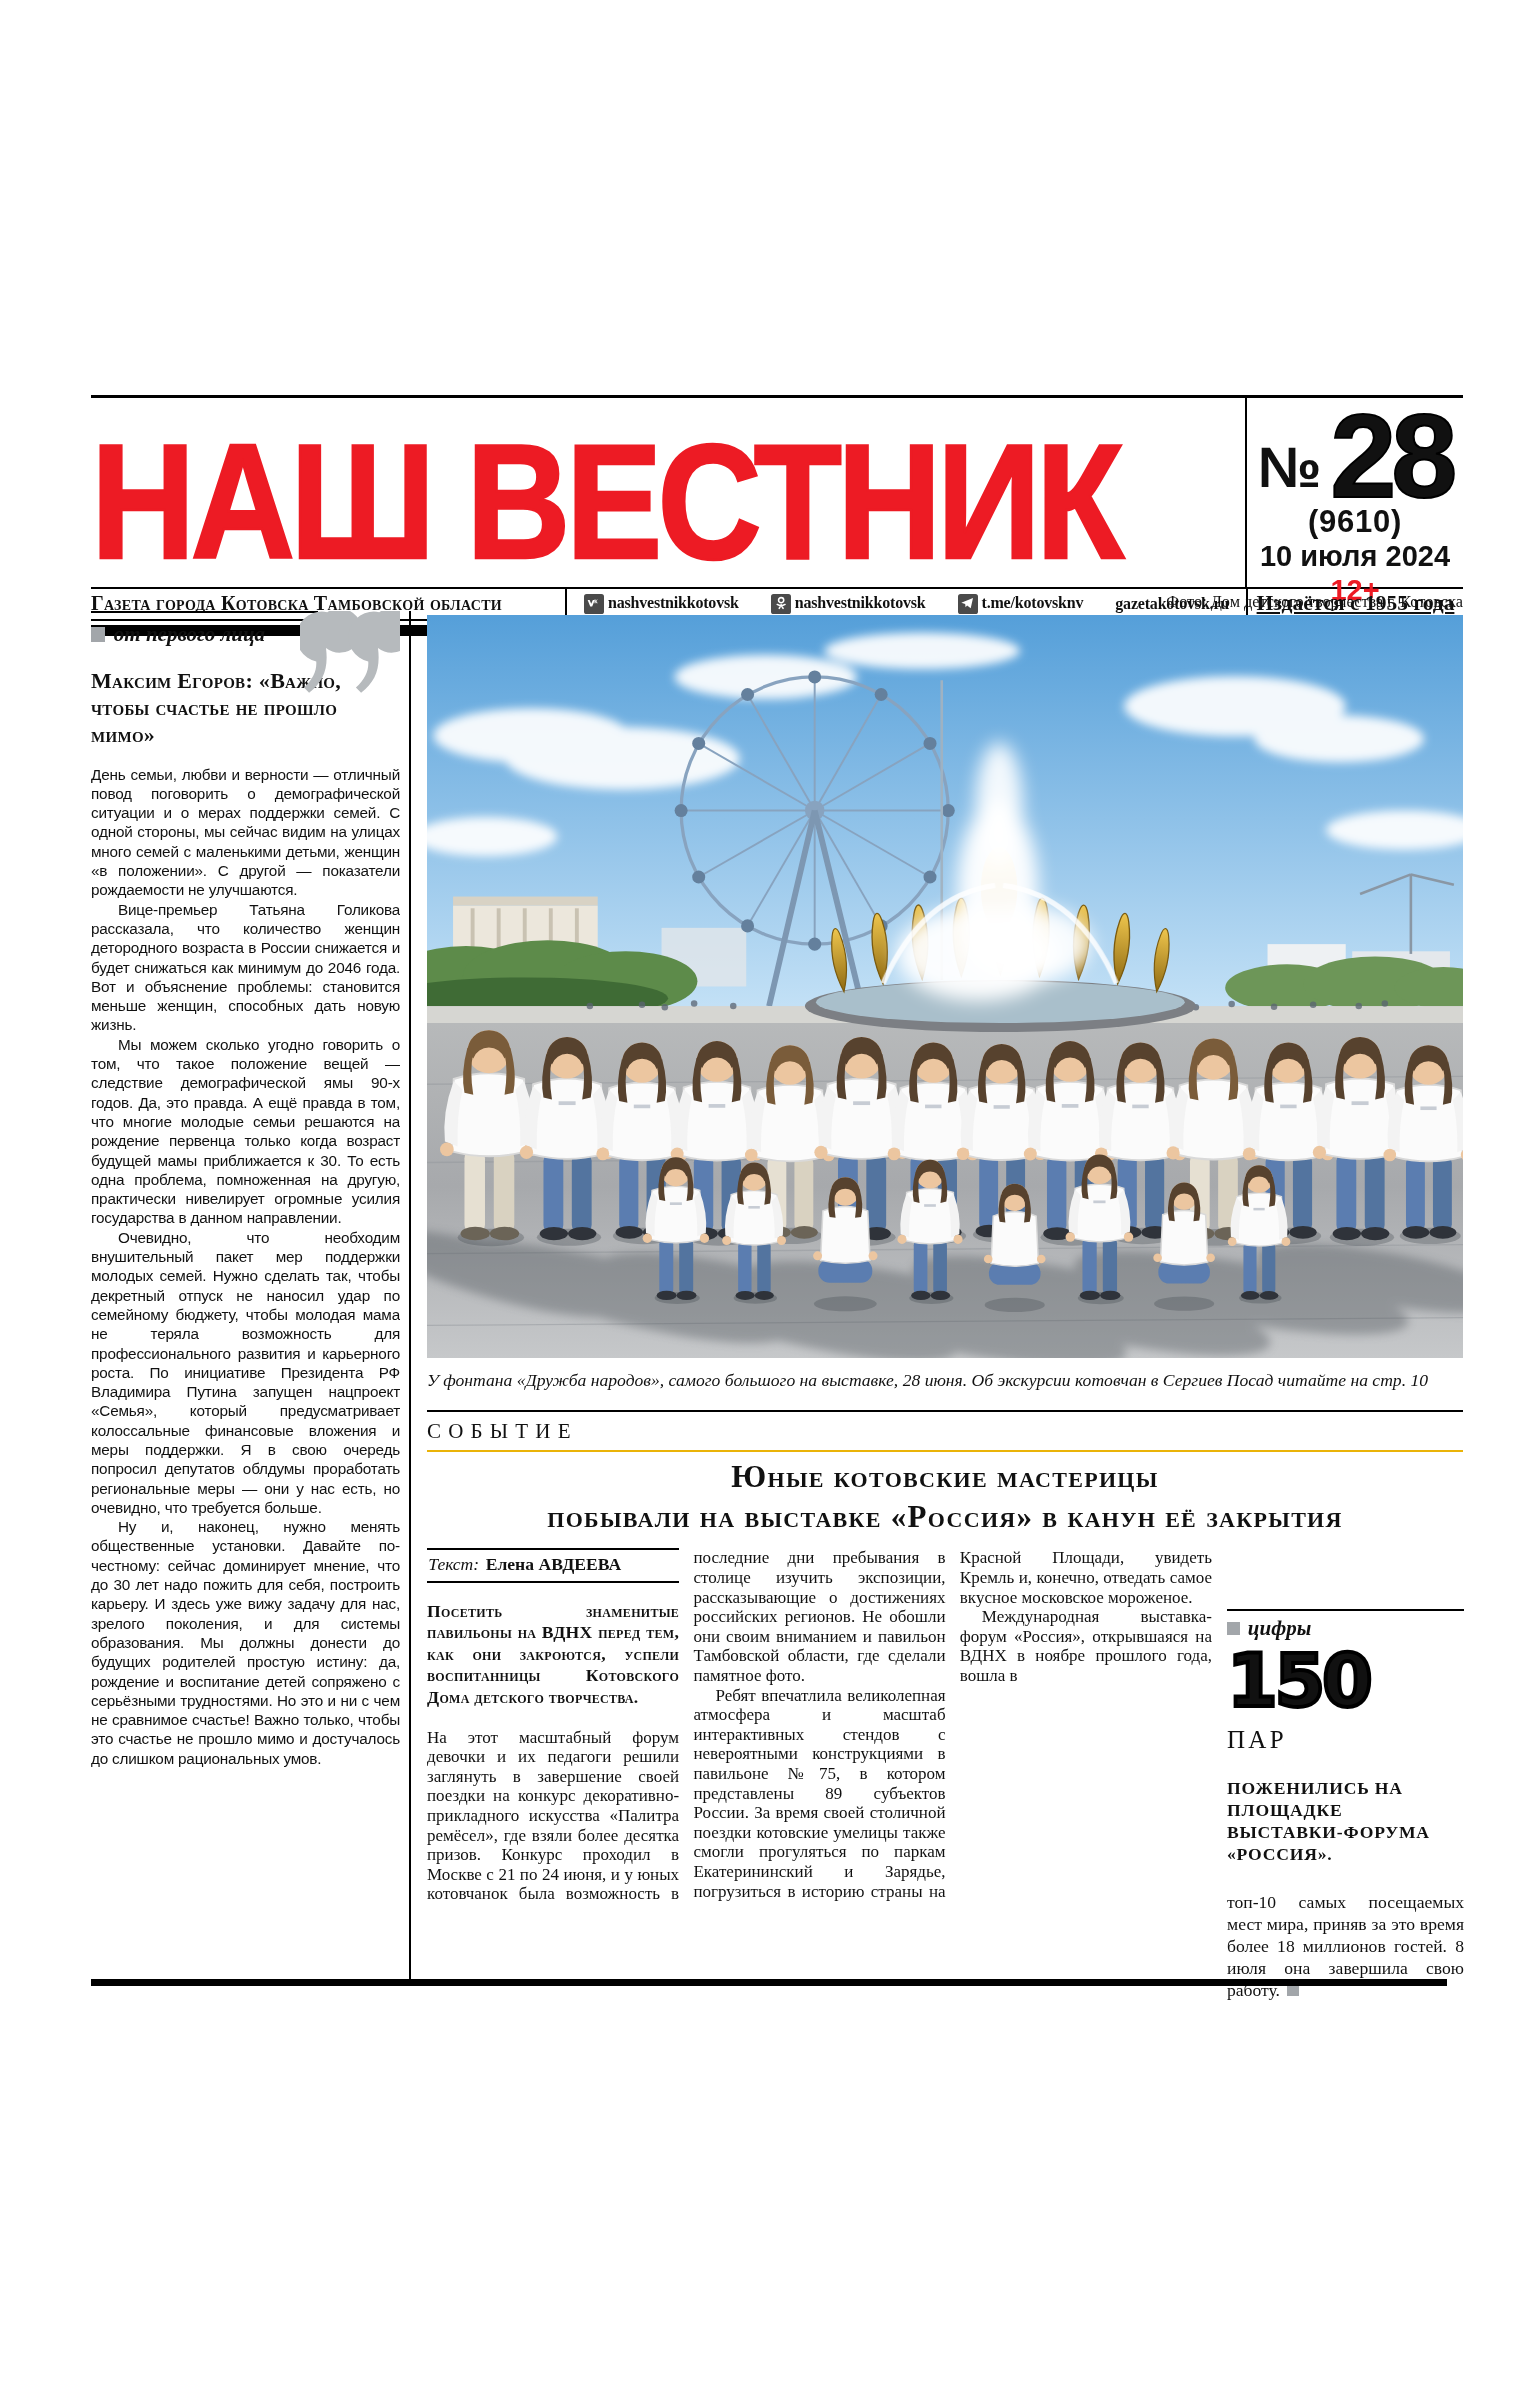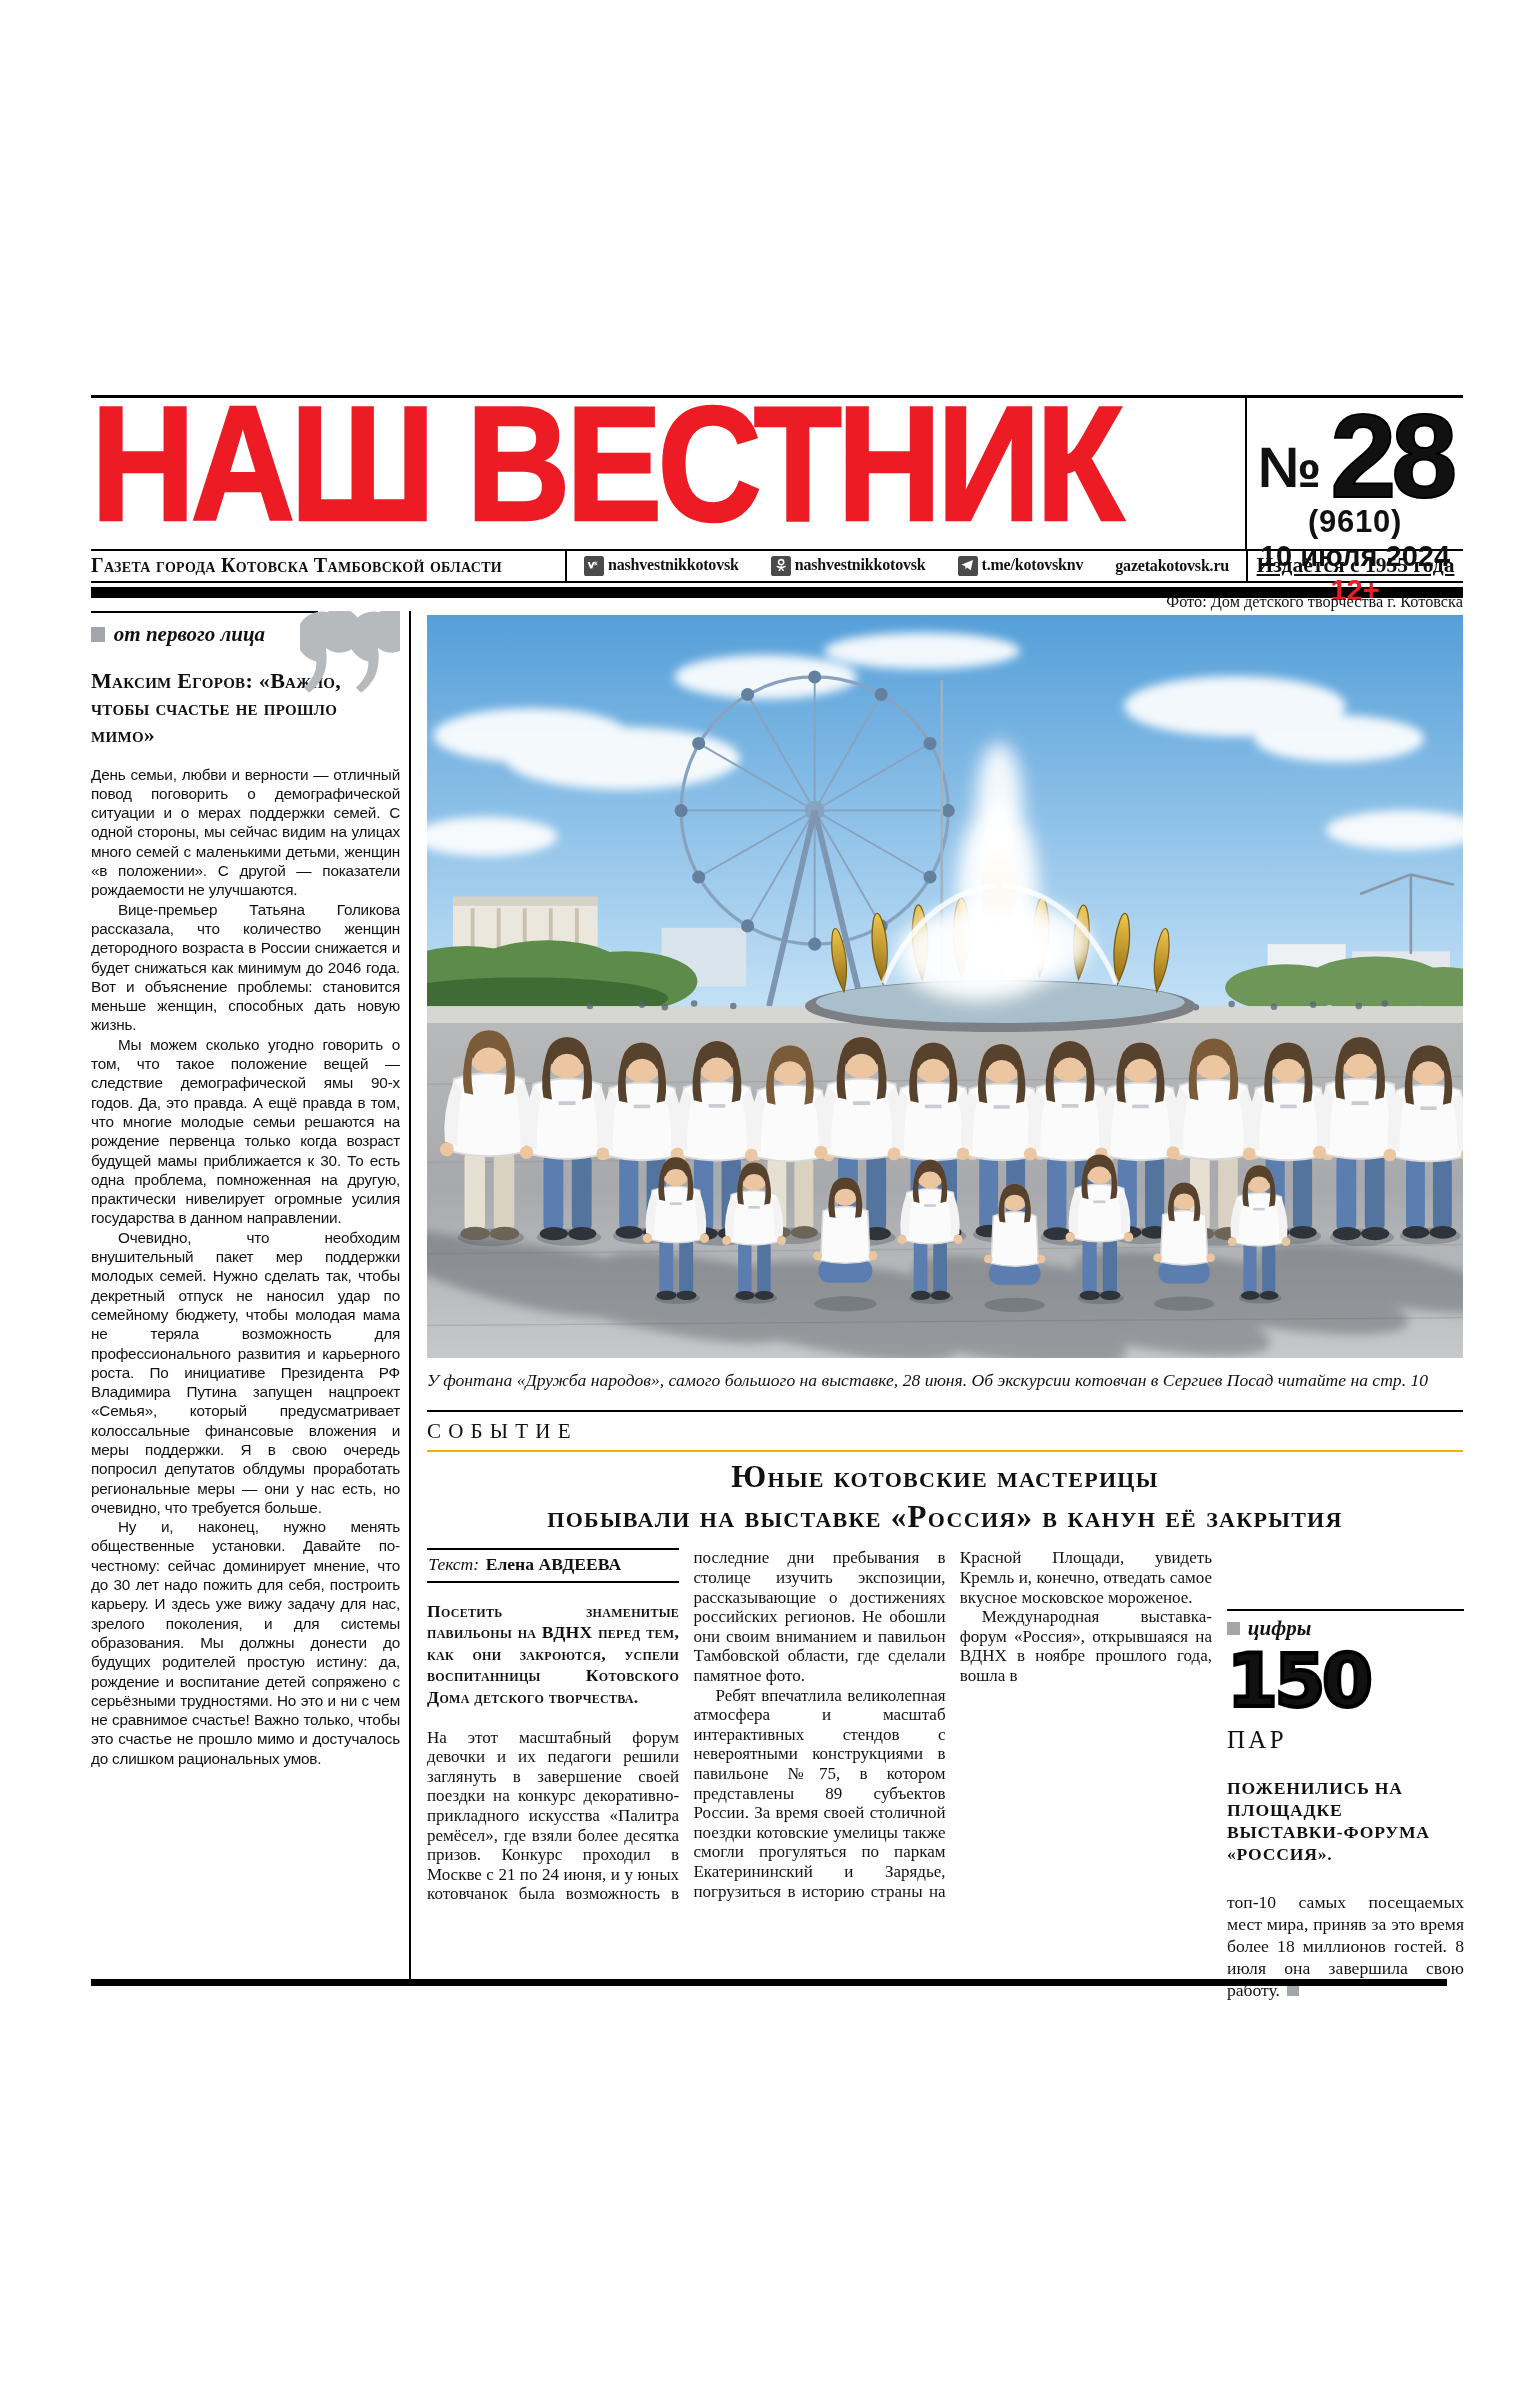--- a/index.html
+++ b/index.html
@@ -3,21 +3,21 @@
 <meta charset="utf-8">
 <style>
   html,body{margin:0;padding:0;background:#ffffff;}
   .page{position:relative;width:1538px;height:2401px;background:#ffffff;overflow:hidden;
         font-family:"Liberation Serif", serif;color:#111;}
 
   
   .masthead{position:absolute;left:91px;top:395px;width:1372px;}
   .m-rule{height:2.6px;background:#000;}
   .m-rule-thin{height:2px;background:#000;}
-  .m-row1{display:flex;height:151px;text-align:center;}
+  .m-row1{display:flex;height:189px;text-align:center;}
   .m-title-cell{flex:1;position:relative;overflow:visible;}
   .m-title{position:absolute;left:0;bottom:2.6px;font-family:"Liberation Sans",sans-serif;
            font-weight:700;font-size:164px;line-height:1;letter-spacing:-5.2px;
            transform:scaleX(.88);transform-origin:left bottom;white-space:nowrap;
            -webkit-text-stroke:2.6px currentColor;}
   .m-num-cell{width:216px;border-left:2.6px solid #000;display:flex;flex-direction:column;
               align-items:center;justify-content:flex-start;padding-top:9px;
               font-family:"Liberation Sans",sans-serif;}
   .m-no-line{display:flex;align-items:flex-end;gap:9px;}
   .m-no{font-weight:700;font-size:57px;line-height:1;padding-bottom:7.8px;}

